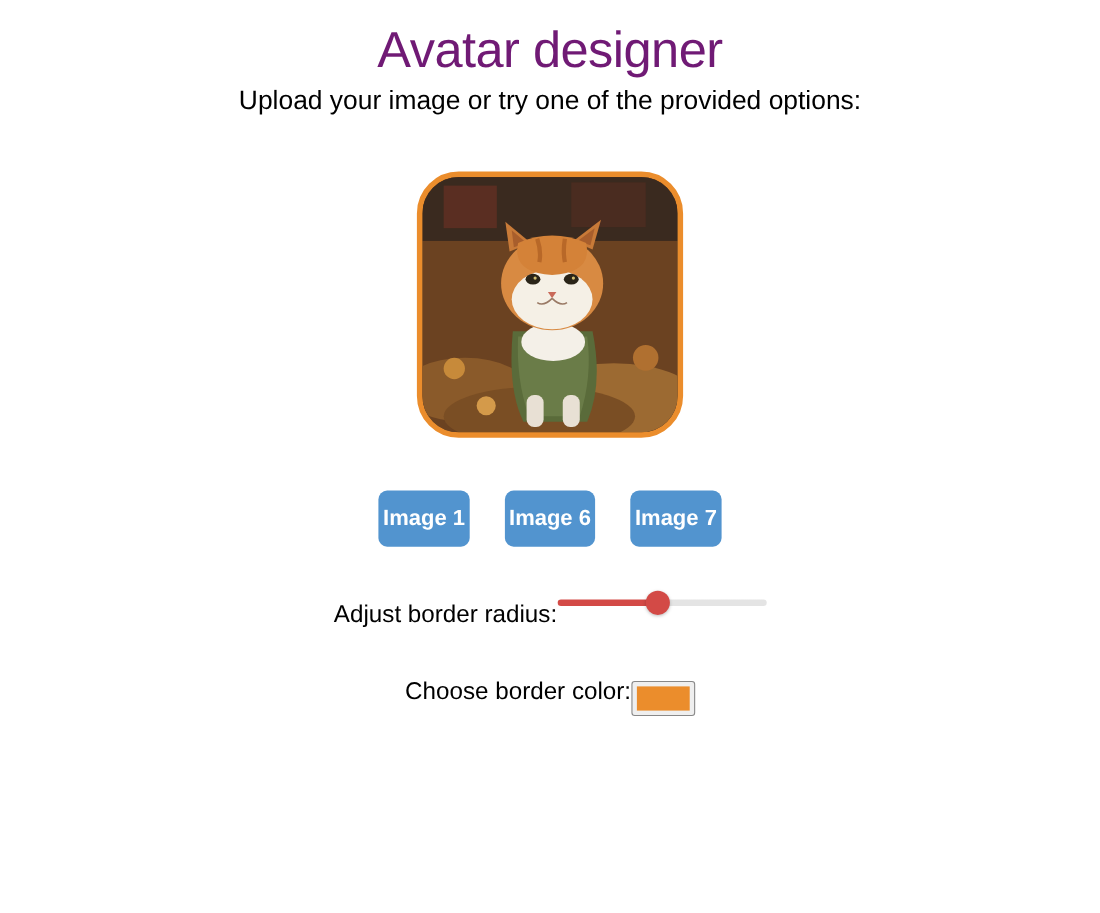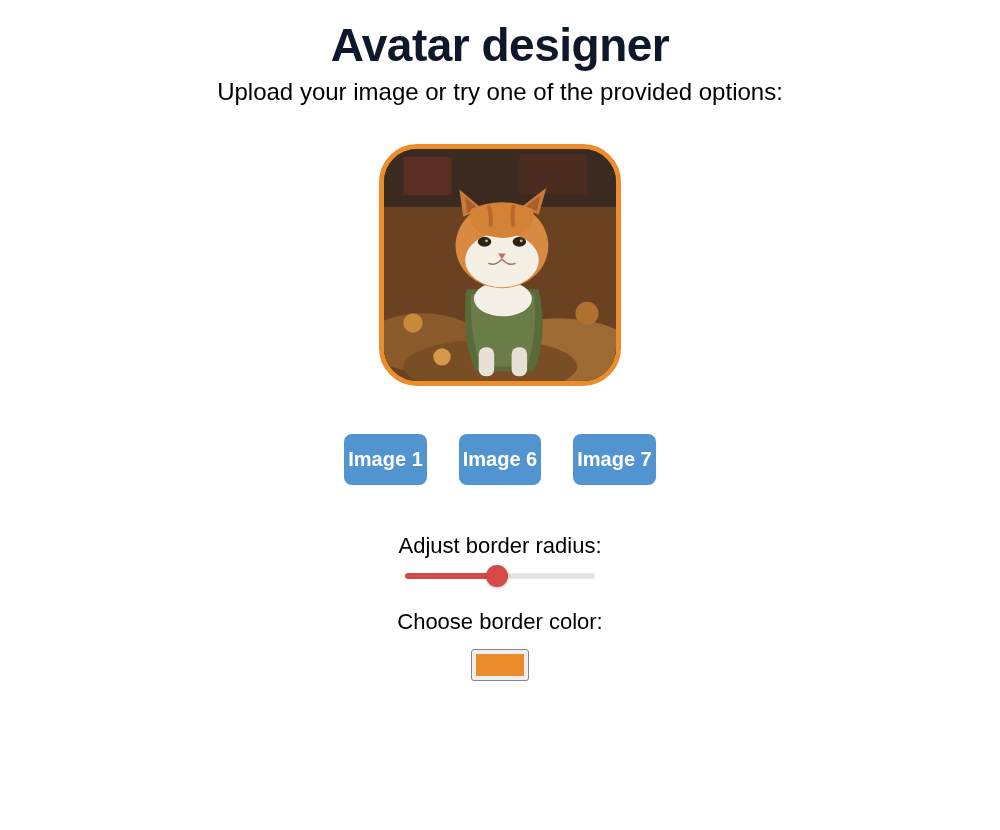--- a/index.html
+++ b/index.html
@@ -12,30 +12,30 @@
       background: #fff;
       width: 1000px;
       height: 830px;
       display: flex;
       flex-direction: column;
       align-items: center;
       padding-top: 18px;
     }
     h1 {
       font-size: 46px;
-      font-weight: 700;
-      color: #0f172a;
+      font-weight: 400;
+      color: #701a75;
       margin-bottom: 6px;
       letter-spacing: -0.5px;
     }
     .subtitle {
       font-size: 24px;
       color: #000;
       font-weight: 400;
-      margin-bottom: 38px;
+      margin-bottom: 50px;
     }
     .avatar-preview {
       width: 242px;
       height: 242px;
       border: 5px solid #eb8d2c;
       border-radius: 38px;
       overflow: hidden;
       margin-bottom: 48px;
       position: relative;
       background: #6b4a2a;
@@ -68,22 +68,22 @@
       font-family: inherit;
     }
     .control-label {
       font-size: 22px;
       color: #000;
       margin-bottom: 14px;
     }
     .slider-wrap {
       margin-bottom: 30px;
       display: flex;
-      flex-direction: column;
-      align-items: center;
+      flex-direction: row;
+      align-items: flex-start;
     }
     input[type="range"] {
       -webkit-appearance: none;
       width: 190px;
       height: 6px;
       border-radius: 3px;
       outline: none;
       background: linear-gradient(to right, #d34a46 0%, #d34a46 var(--pct, 48%), #e4e4e4 var(--pct, 48%), #e4e4e4 100%);
     }
     input[type="range"]::-webkit-slider-thumb {
@@ -99,21 +99,20 @@
       width: 22px;
       height: 22px;
       border-radius: 50%;
       background: #d34a46;
       border: none;
       cursor: pointer;
       box-shadow: 0 1px 3px rgba(0,0,0,0.25);
     }
     .color-wrap {
       display: flex;
-      flex-direction: column;
       align-items: center;
       text-align: right;
     }
     .color-input {
       width: 58px;
       height: 32px;
       border: 1px solid #888;
       border-radius: 3px;
       background: #efefef;
       padding: 4px;

